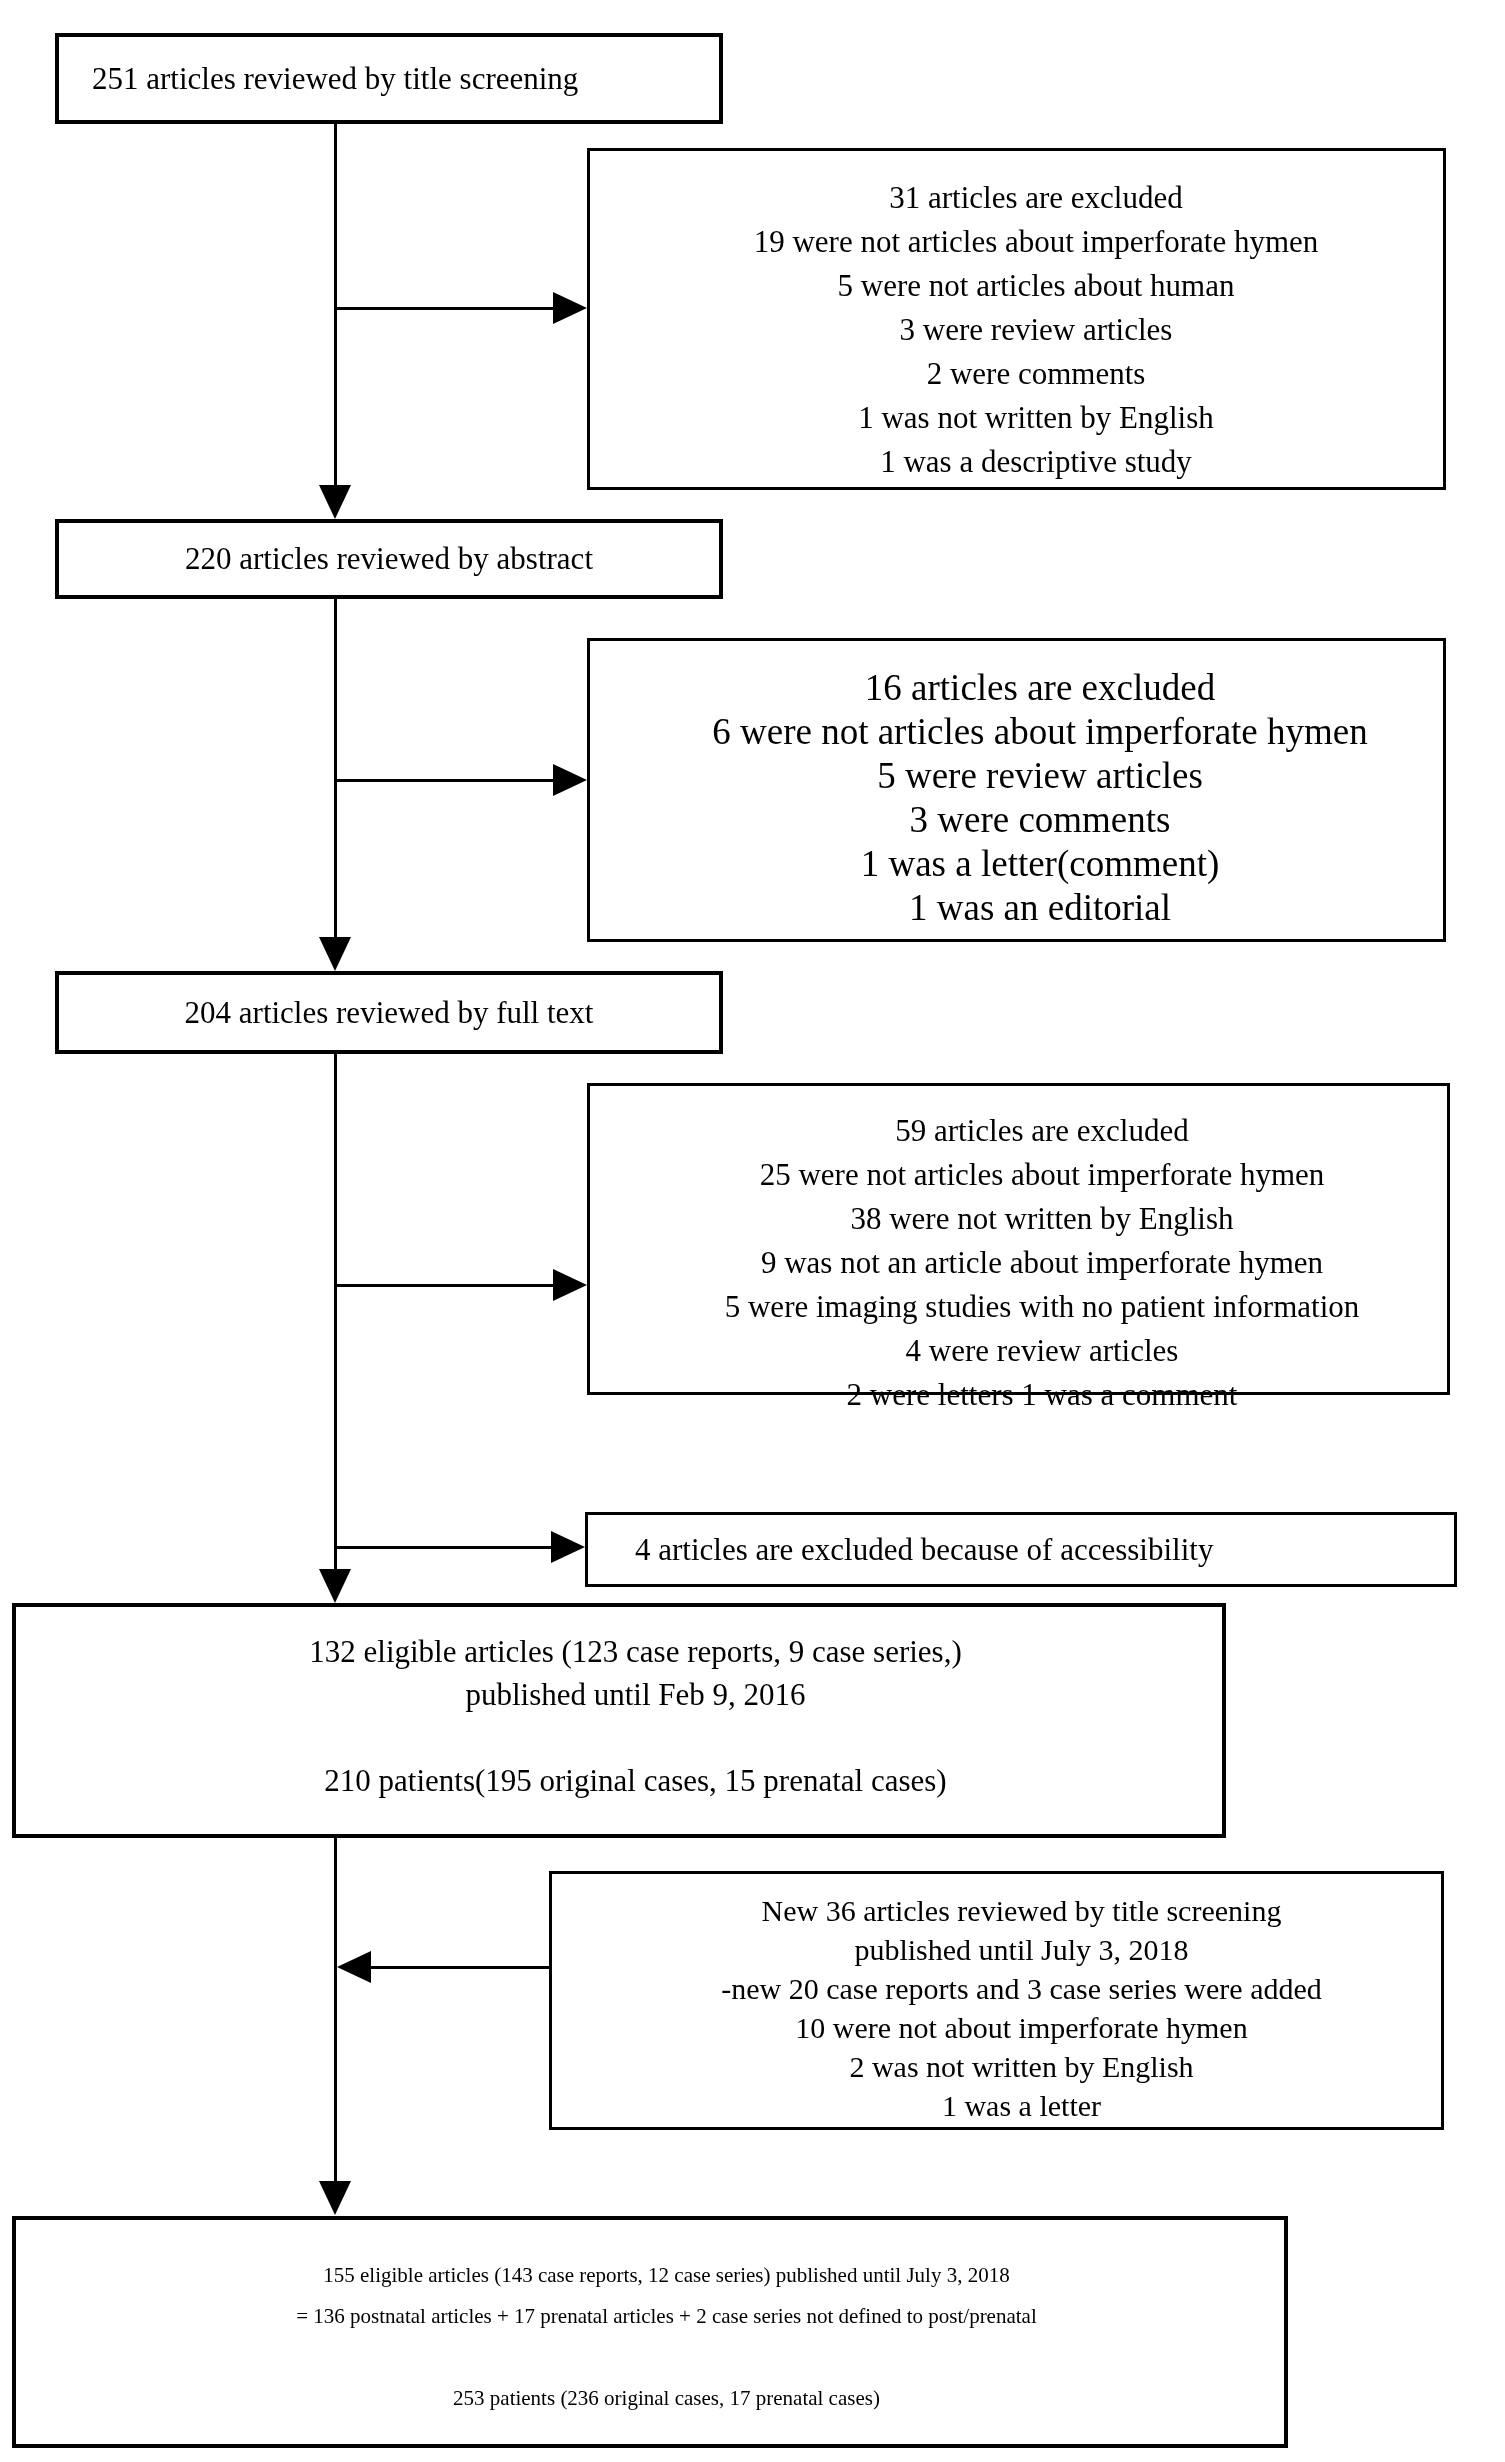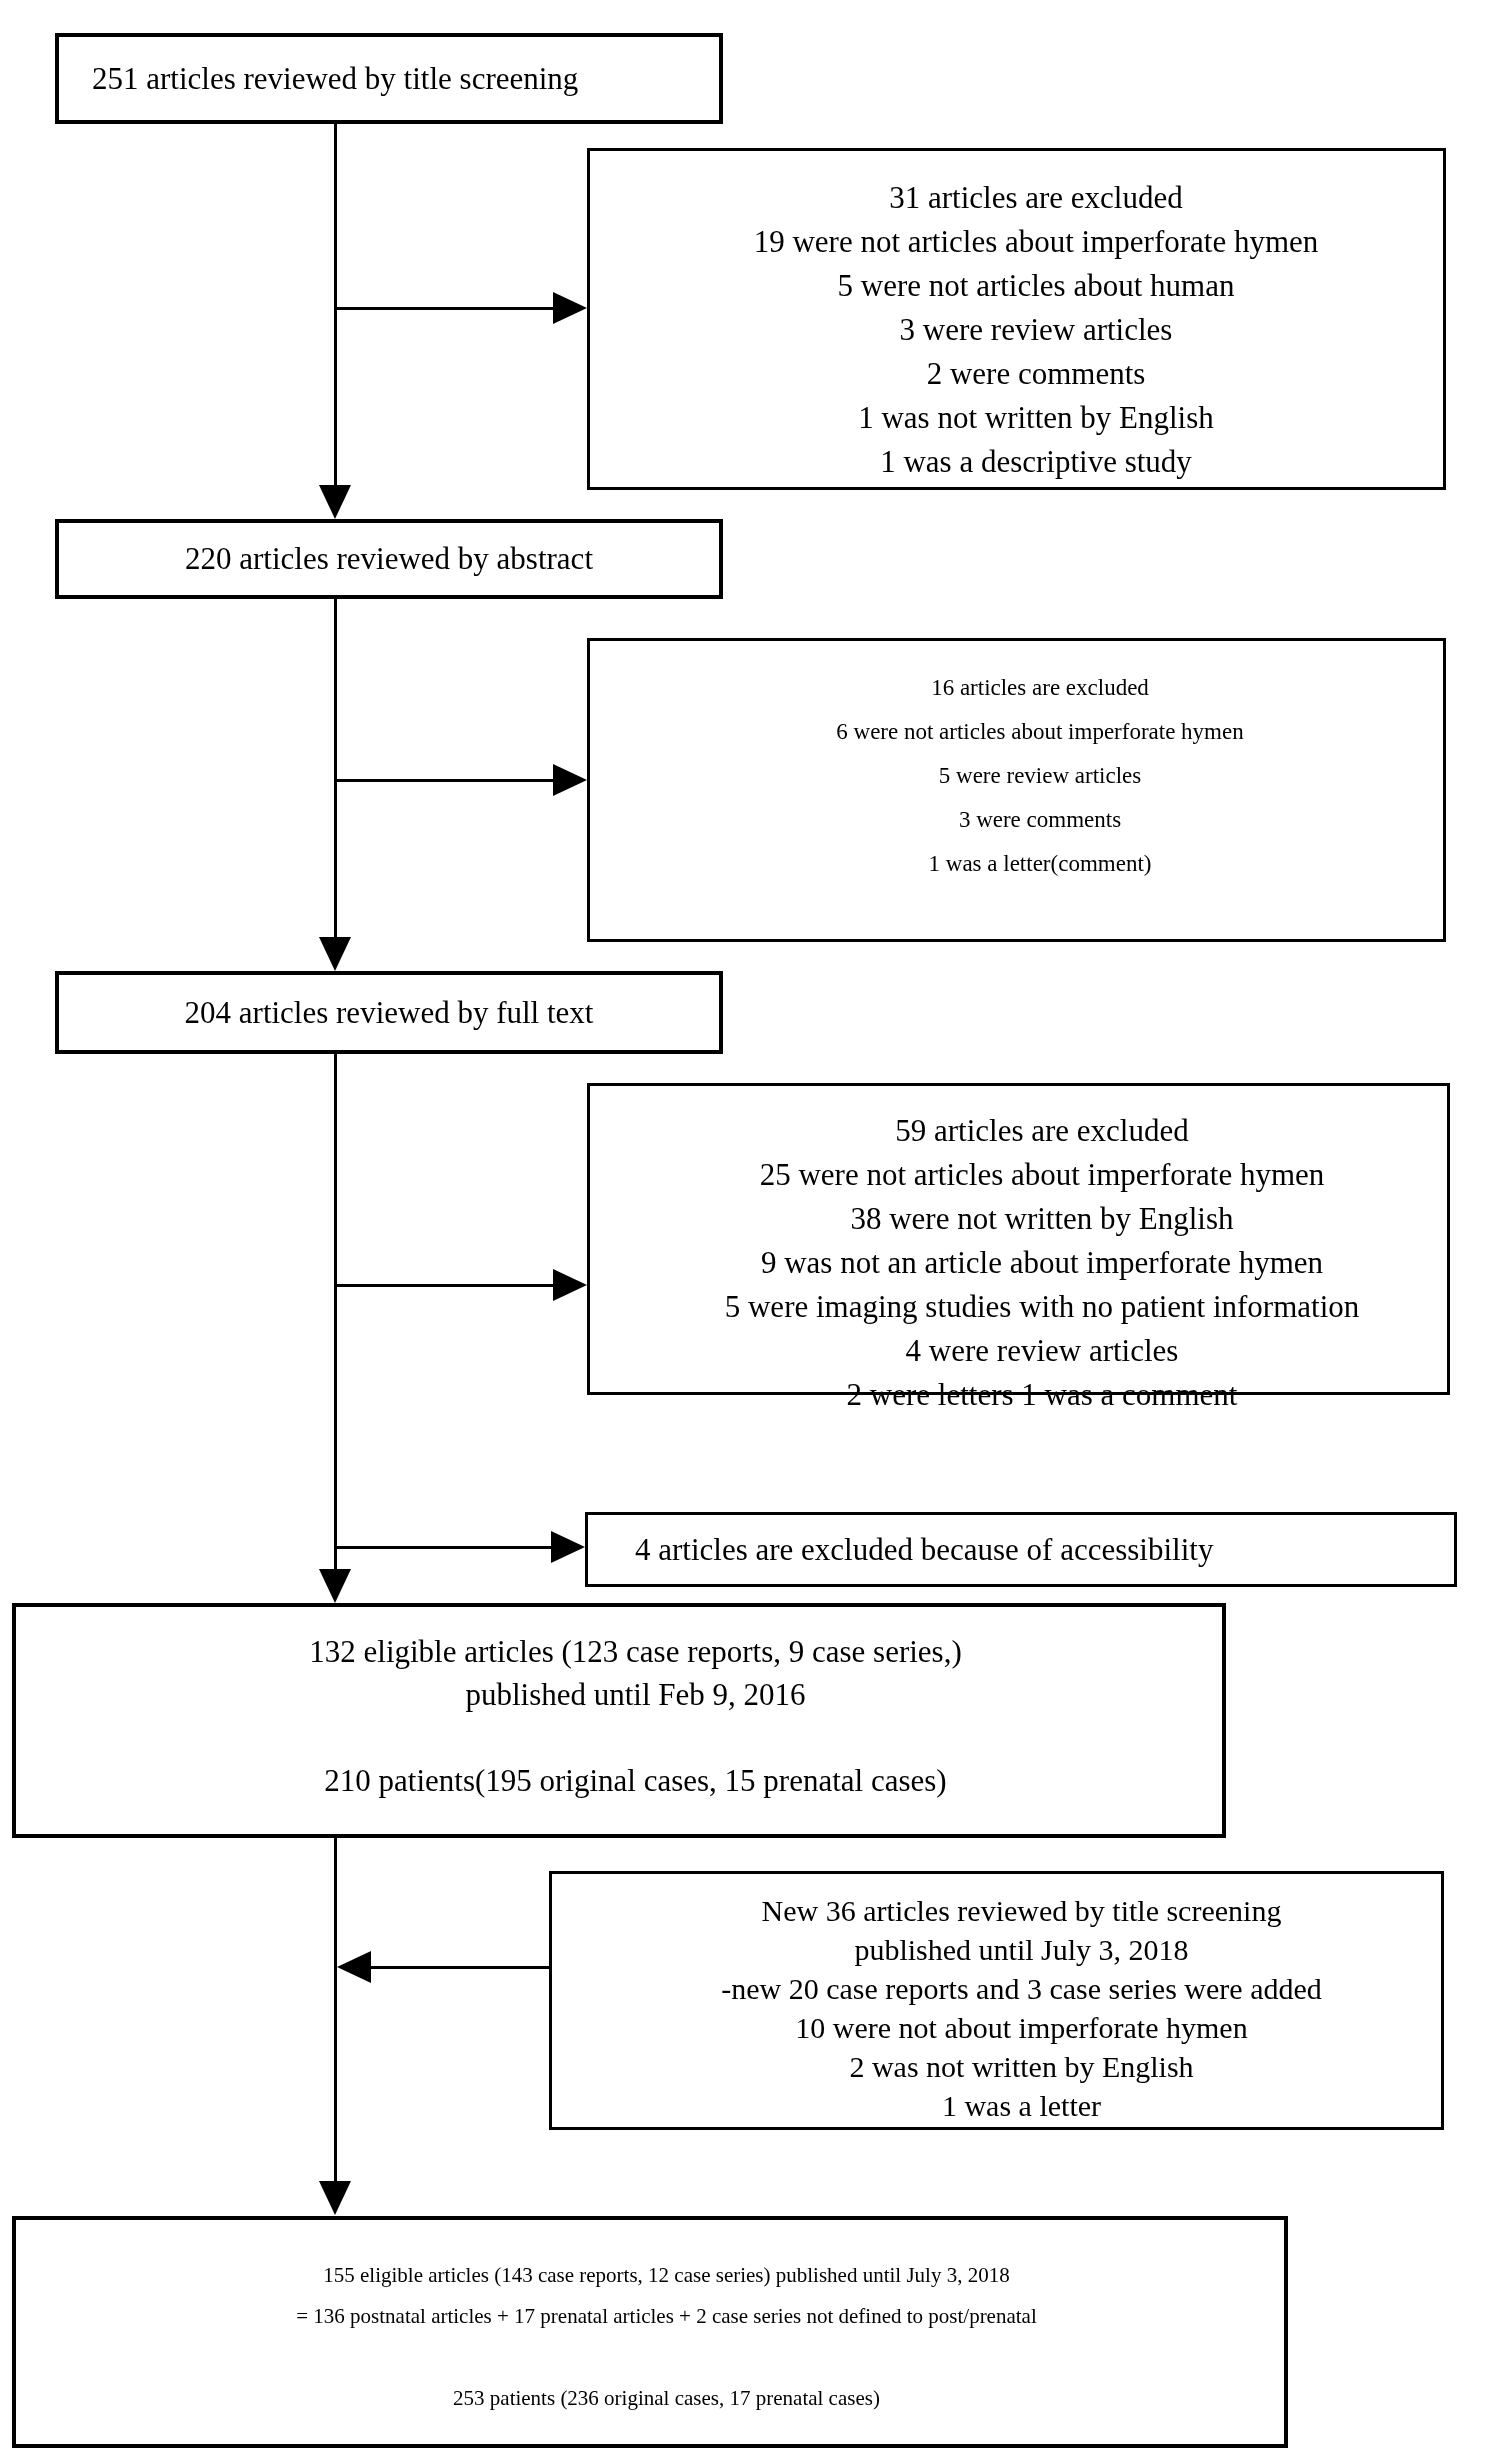--- a/index.html
+++ b/index.html
@@ -72,26 +72,27 @@
     <div class="line">3 were review articles</div>
     <div class="line">2 were comments</div>
     <div class="line">1 was not written by English</div>
     <div class="line">1 was a descriptive study</div>
   </div>
 
   <div class="box main flexc jcenter" style="left:55px;top:519px;width:668px;height:80px;font-size:31px;">
     <div class="line">220 articles reviewed by abstract</div>
   </div>
 
-  <div class="box excl" style="left:587px;top:638px;width:859px;height:304px;padding:25px 0 0 47px;font-size:23px;line-height:44px;">
+  <div class="box excl" style="left:587px;top:638px;width:859px;height:304px;padding:25px 0 0 47px;font-size:37px;line-height:44px;">
     <div class="line">16 articles are excluded</div>
     <div class="line">6 were not articles about imperforate hymen</div>
     <div class="line">5 were review articles</div>
     <div class="line">3 were comments</div>
     <div class="line">1 was a letter(comment)</div>
+    <div class="line">1 was an editorial</div>
   </div>
 
   <div class="box main flexc jcenter" style="left:55px;top:971px;width:668px;height:83px;font-size:31px;">
     <div class="line">204 articles reviewed by full text</div>
   </div>
 
   <div class="box excl" style="left:587px;top:1083px;width:863px;height:312px;padding:23px 0 0 47px;font-size:31px;line-height:44px;">
     <div class="line">59 articles are excluded</div>
     <div class="line">25 were not articles about imperforate hymen</div>
     <div class="line">38 were not written by English</div>

